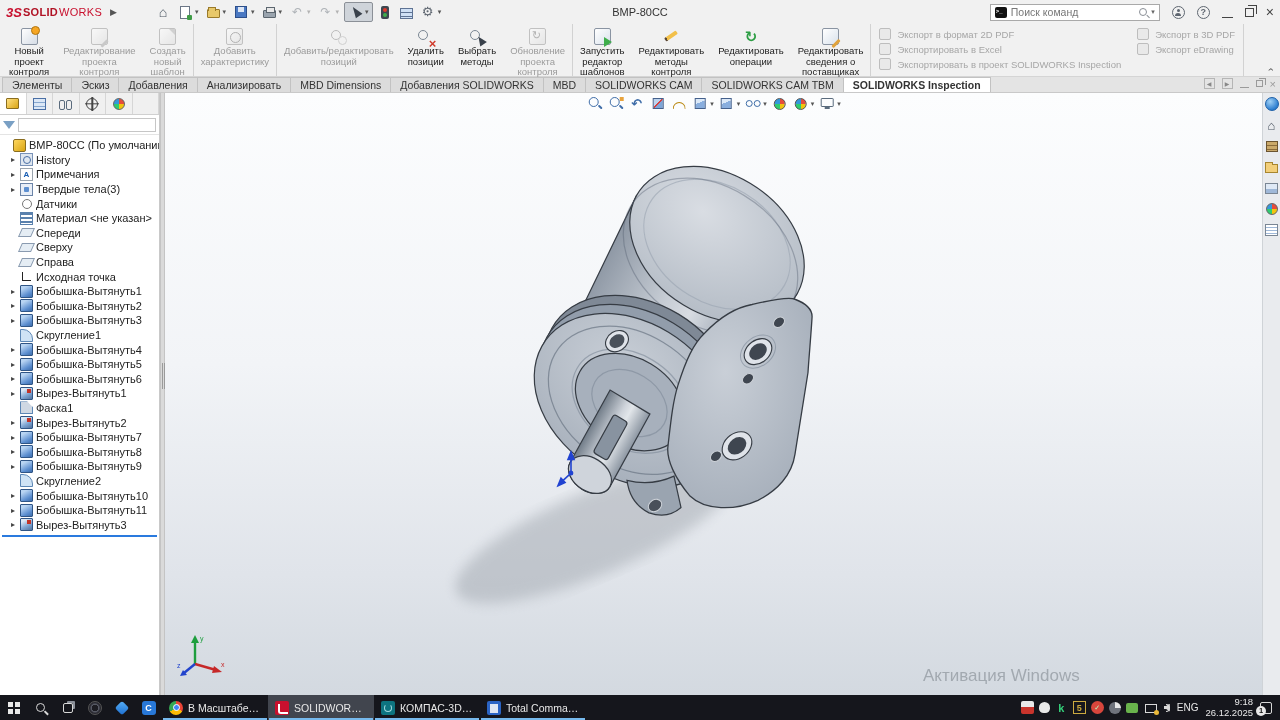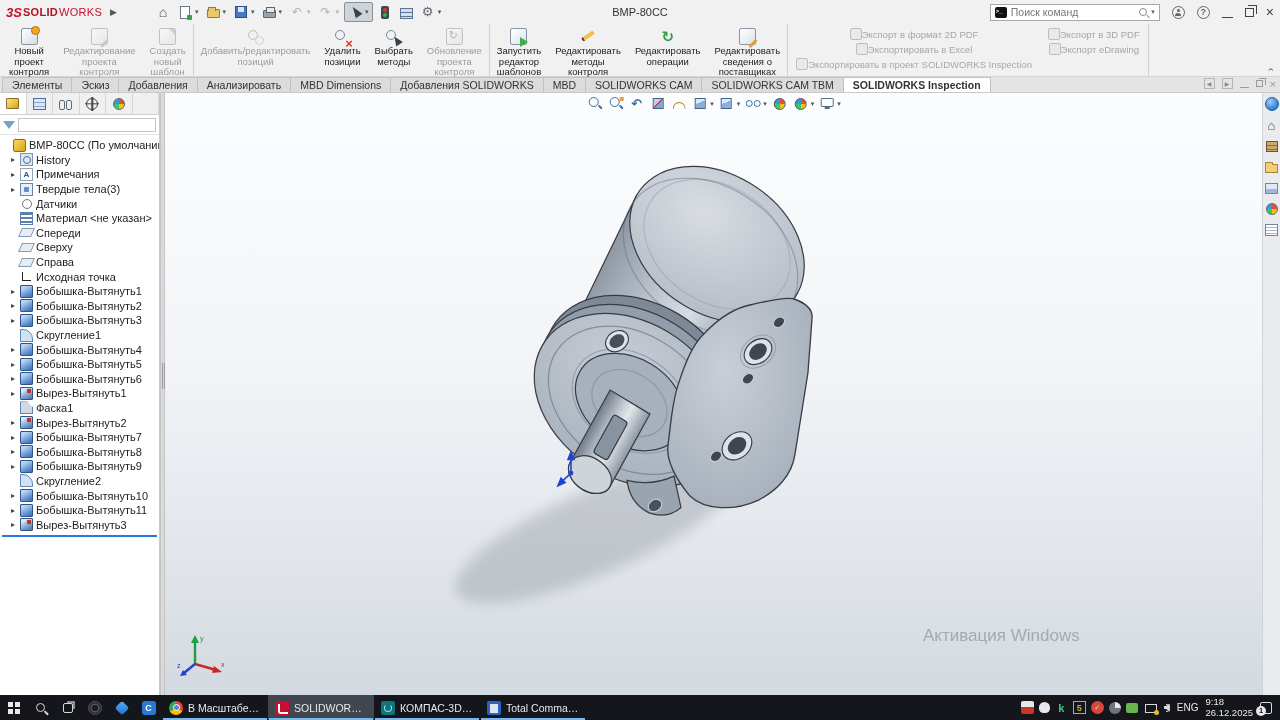--- a/index.html
+++ b/index.html
@@ -76,21 +76,21 @@
   .ic-rb-seq::after{content:"";position:absolute;right:1px;bottom:1px;width:6px;height:6px;border:1.5px solid #7b8794;border-radius:50%;}
   .ic-rb-upd::before{content:"↻";position:absolute;left:2px;top:1px;font-size:11px;color:#5a7ba6;}
   .ic-rb-tpl2{background:linear-gradient(135deg,#fff,#d9e2ec);border:1px solid #8a94a2;border-radius:2px;}
   .ic-rb-tpl2::after{content:"";position:absolute;right:-3px;bottom:-2px;border-left:5px solid transparent;border-right:5px solid transparent;border-bottom:8px solid #3fae4c;transform:rotate(90deg);}
   .ic-rb-meth::before{content:"";position:absolute;left:1px;top:6px;width:14px;height:4px;background:linear-gradient(90deg,#5a4632 15%,#f2c04a 15%);transform:rotate(-35deg);border-radius:1px;}
   .ic-rb-ops::before{content:"↻";font-size:15px;line-height:17px;font-weight:bold;color:#2d9e44;display:block;text-align:center;}
   .ic-rb-sup{background:linear-gradient(135deg,#fff,#d9e2ec);border:1px solid #8a94a2;border-radius:2px;}
   .ic-rb-sup::after{content:"";position:absolute;right:-3px;bottom:-1px;width:10px;height:3px;background:#e0a33d;transform:rotate(-45deg);border-radius:1px;}
   .exp-col{display:flex;flex-direction:column;justify-content:flex-start;padding:4px 8px;gap:3px;}
   .exp-col.sepline{border-right:1px solid #d2d2d2;}
-  .exp-row{display:flex;align-items:center;gap:0;font-size:9.5px;color:#a6a6a6;white-space:nowrap;justify-content:center;}
+  .exp-row{display:flex;align-items:center;gap:6px;font-size:9.5px;color:#a6a6a6;white-space:nowrap;}
   .ic-exp{width:12px;height:12px;border:1px solid #bdbdbd;background:#e9e9e9;border-radius:2px;flex:0 0 12px;}
   .ribbon-collapse{position:absolute;right:8px;bottom:1px;color:#555;font-size:10px;transform:rotate(-90deg);}
 
   
   .cmdtabs{height:16px;flex:0 0 16px;display:flex;align-items:stretch;background:#e4e4e4;padding-left:2px;position:relative;border-bottom:1px solid #c9c9c9;}
   .ctab{display:flex;align-items:center;padding:0 9px;font-size:10.5px;color:#333;background:#dcdcdc;border:1px solid #c2c2c2;border-bottom:none;margin-right:-1px;white-space:nowrap;}
   .ctab.active{background:#fff;font-weight:bold;z-index:2;}
   .ct-right{position:absolute;right:4px;top:1px;display:flex;align-items:center;gap:7px;color:#999;}
   .ct-box{width:11px;height:11px;border:1px solid #b5b5b5;font-size:6px;color:#888;text-align:center;line-height:10px;}
   .ct-min{width:9px;height:9px;border-bottom:1.4px solid #9a9a9a;}
@@ -162,21 +162,21 @@
   .hi-measure::before{content:"";position:absolute;left:2px;top:7px;width:11px;height:6px;border:1.6px solid #b8860b;border-bottom:none;border-radius:10px 10px 0 0;}
   .hi-cube{width:11px;height:11px;margin:3px;background:linear-gradient(160deg,#dce9f8 40%,#89aede 40%);border:1px solid #44608c;}
   .hi-eye::before{content:"";position:absolute;left:1px;top:5px;width:5px;height:5px;border:1.5px solid #3f6da8;border-radius:50%;}
   .hi-eye::after{content:"";position:absolute;left:9px;top:5px;width:5px;height:5px;border:1.5px solid #3f6da8;border-radius:50%;}
   .hi-ball{width:12px;height:12px;margin:2.5px;border-radius:50%;border:1px solid #555;background:conic-gradient(#e74c3c 0 25%,#f1c40f 25% 50%,#2ecc71 50% 75%,#3498db 75% 100%);}
   .hi-monitor::before{content:"";position:absolute;left:2px;top:3px;width:11px;height:7px;border:1.6px solid #5a6b7d;border-radius:1px;}
   .hi-monitor::after{content:"";position:absolute;left:6px;top:12px;width:5px;height:2px;background:#5a6b7d;}
   .model-svg{position:absolute;inset:0;width:100%;height:100%;}
   .triad{position:absolute;left:12px;bottom:16px;}
   .watermark{position:absolute;left:758px;top:532px;color:#9aa1a8;opacity:.85;}
-  .watermark .wm-title{font-size:17px;line-height:22px;}
+  .watermark .wm-title{font-size:17px;line-height:22px;margin-top:40px;}
   .watermark .wm-sub{font-size:10.5px;line-height:14px;color:#a4abb2;}
 
   
   .taskpane{width:18px;flex:0 0 18px;background:#e9ebee;border-left:1px solid #cfd3d7;display:flex;flex-direction:column;align-items:center;gap:5px;padding-top:3px;}
   .tp-item{width:16px;height:16px;display:flex;align-items:center;justify-content:center;}
   .tp-res{width:14px;height:14px;border-radius:50%;background:radial-gradient(circle at 35% 30%,#9fd0f5,#2e7fd0 70%,#1b5fa8);border:1px solid #1b5fa8;}
   .tp-home::before{content:"⌂";font-size:13px;color:#4a5560;}
   .tp-lib{width:12px;height:11px;background:repeating-linear-gradient(180deg,#caa96a 0 3px,#8a6b3a 3px 4px);border:1px solid #6b5430;}
   .tp-exp{width:13px;height:9px;background:#f3cf7a;border:1px solid #a8862e;position:relative;margin-top:2px;}
   .tp-exp::before{content:"";position:absolute;left:-1px;top:-3px;width:6px;height:2px;background:#f3cf7a;border:1px solid #a8862e;border-bottom:none;}
@@ -231,21 +231,21 @@
   .ic-tr4::after{content:"5";color:#caa93f;font-size:9px;font-weight:bold;}
   .ic-tr5{background:#d8463c;border-radius:50%;}
   .ic-tr5::after{content:"✓";color:#b9f7c2;font-size:7px;}
   .ic-tr6{background:conic-gradient(#e8e8e8 0 25%,#6f737c 25% 100%);border-radius:50%;width:12px;height:12px;}
   .ic-tr7{background:#69b34c;border-radius:2px;width:12px;height:10px;}
   .ic-net{width:12px;height:9px;border:1.4px solid #d8d8d8;position:relative;margin-top:2px;}
   .ic-net::after{content:"";position:absolute;right:-3px;bottom:-3px;width:5px;height:5px;background:#e9b839;border-radius:50%;}
   .ic-vol{width:6px;height:8px;position:relative;background:#d8d8d8;clip-path:polygon(0 30%,40% 30%,100% 0,100% 100%,40% 70%,0 70%);}
   .ic-vol2{width:4px;height:8px;border:1.4px solid #d8d8d8;border-left:none;border-radius:0 8px 8px 0;margin-left:-4px;}
   .tb-lang{font-size:10px;}
-  .tb-clock{font-size:9.5px;line-height:10.5px;}
+  .tb-clock{text-align:right;font-size:9.5px;line-height:10.5px;}
   .ic-notif{width:12px;height:12px;border:1.4px solid #d8d8d8;border-radius:2px 2px 2px 0;position:relative;}
   .ic-notif .badge{position:absolute;left:-5px;bottom:-3px;width:10px;height:10px;border-radius:50%;background:#e8e8e8;color:#111;font-size:7.5px;line-height:10px;text-align:center;font-weight:bold;}
 </style>
 </head>
 <body>
 
 <div id="app">
 
   <div class="titlebar">
     <div class="brand">
@@ -319,20 +319,22 @@
 
     <div class="rbtn"><span class="ric ic-rb-new rb-new"></span><span>Новый
 проект
 контроля</span></div>
         <div class="rbtn disabled"><span class="ric ic-rb-edit rb-edit"></span><span>Редактирование
 проекта
 контроля</span></div>
         <div class="rbtn disabled sep"><span class="ric ic-rb-tpl rb-tpl"></span><span>Создать
 новый
 шаблон</span></div>
+        <div class="rbtn disabled sep"><span class="ric ic-rb-char rb-char"></span><span>Добавить
+характеристику</span></div>
         <div class="rbtn disabled"><span class="ric ic-rb-balloon rb-balloon"></span><span>Добавить/редактировать
 позиций</span></div>
         <div class="rbtn"><span class="ric ic-rb-del rb-del"></span><span>Удалить
 позиции</span></div>
         <div class="rbtn"><span class="ric ic-rb-sel rb-sel"></span><span>Выбрать
 методы</span></div>
         <div class="rbtn disabled sep"><span class="ric ic-rb-upd rb-upd"></span><span>Обновление
 проекта
 контроля</span></div>
         <div class="rbtn"><span class="ric ic-rb-tpl2 rb-tpl2"></span><span>Запустить

